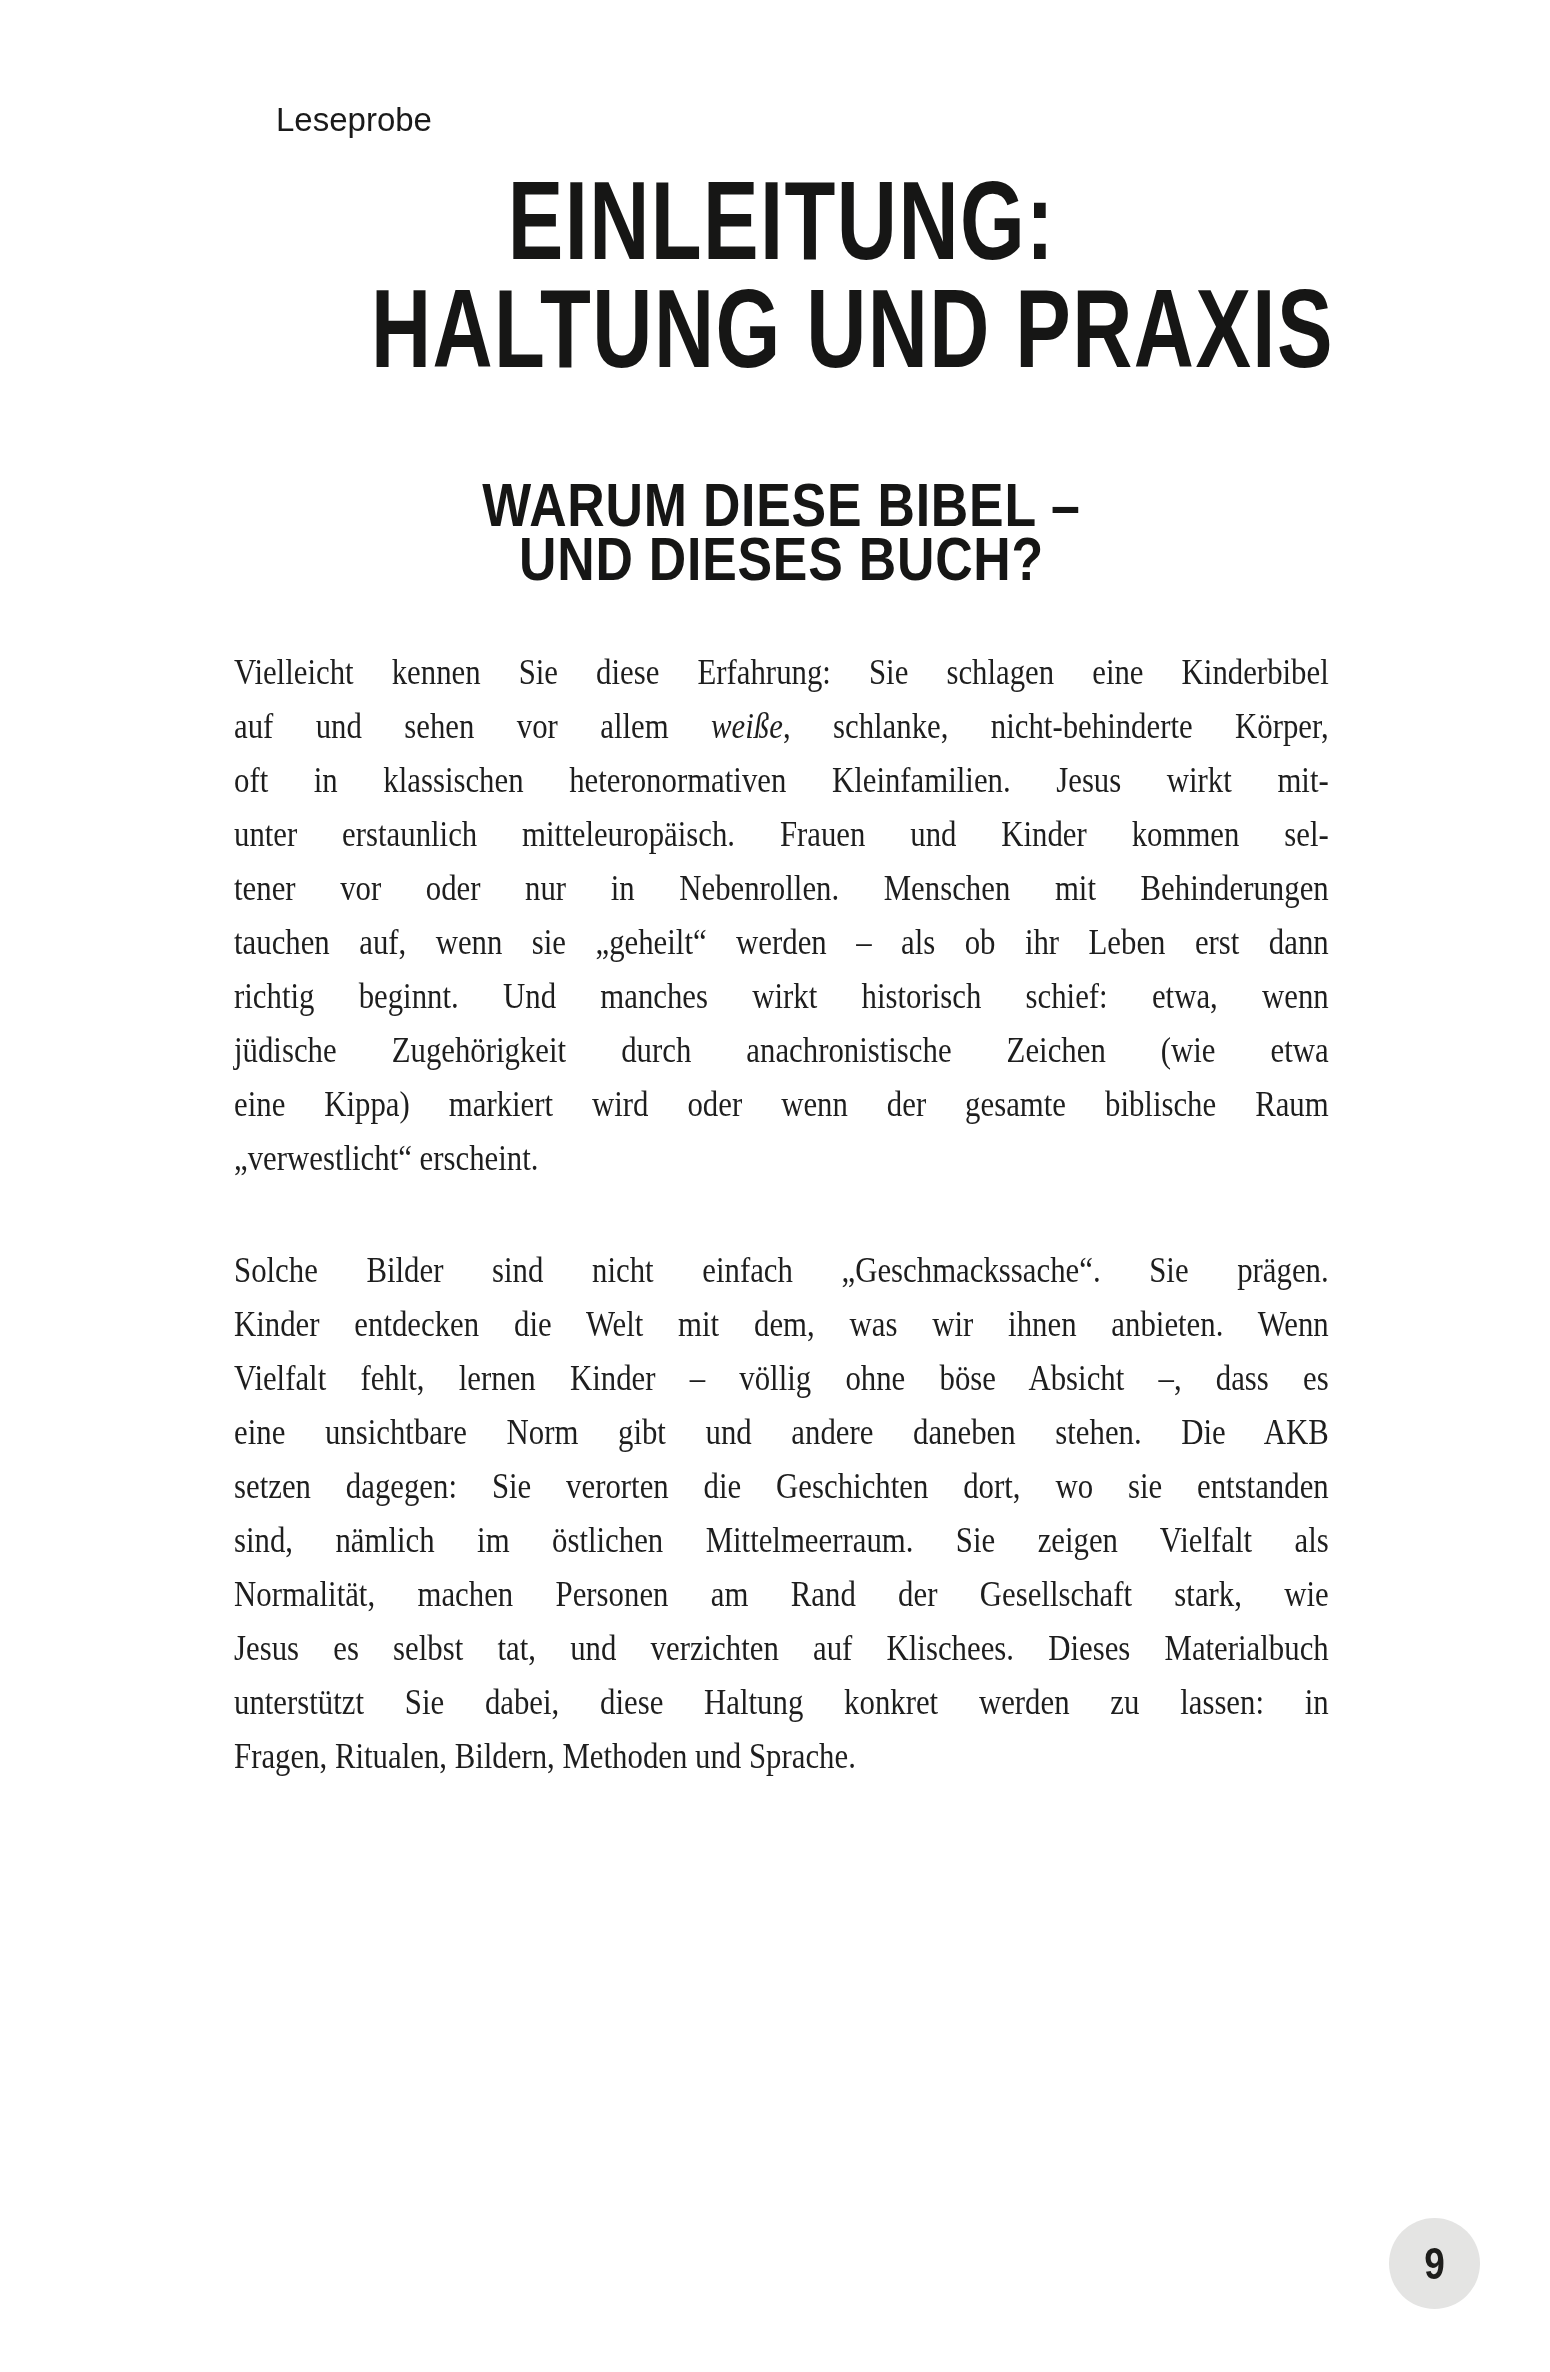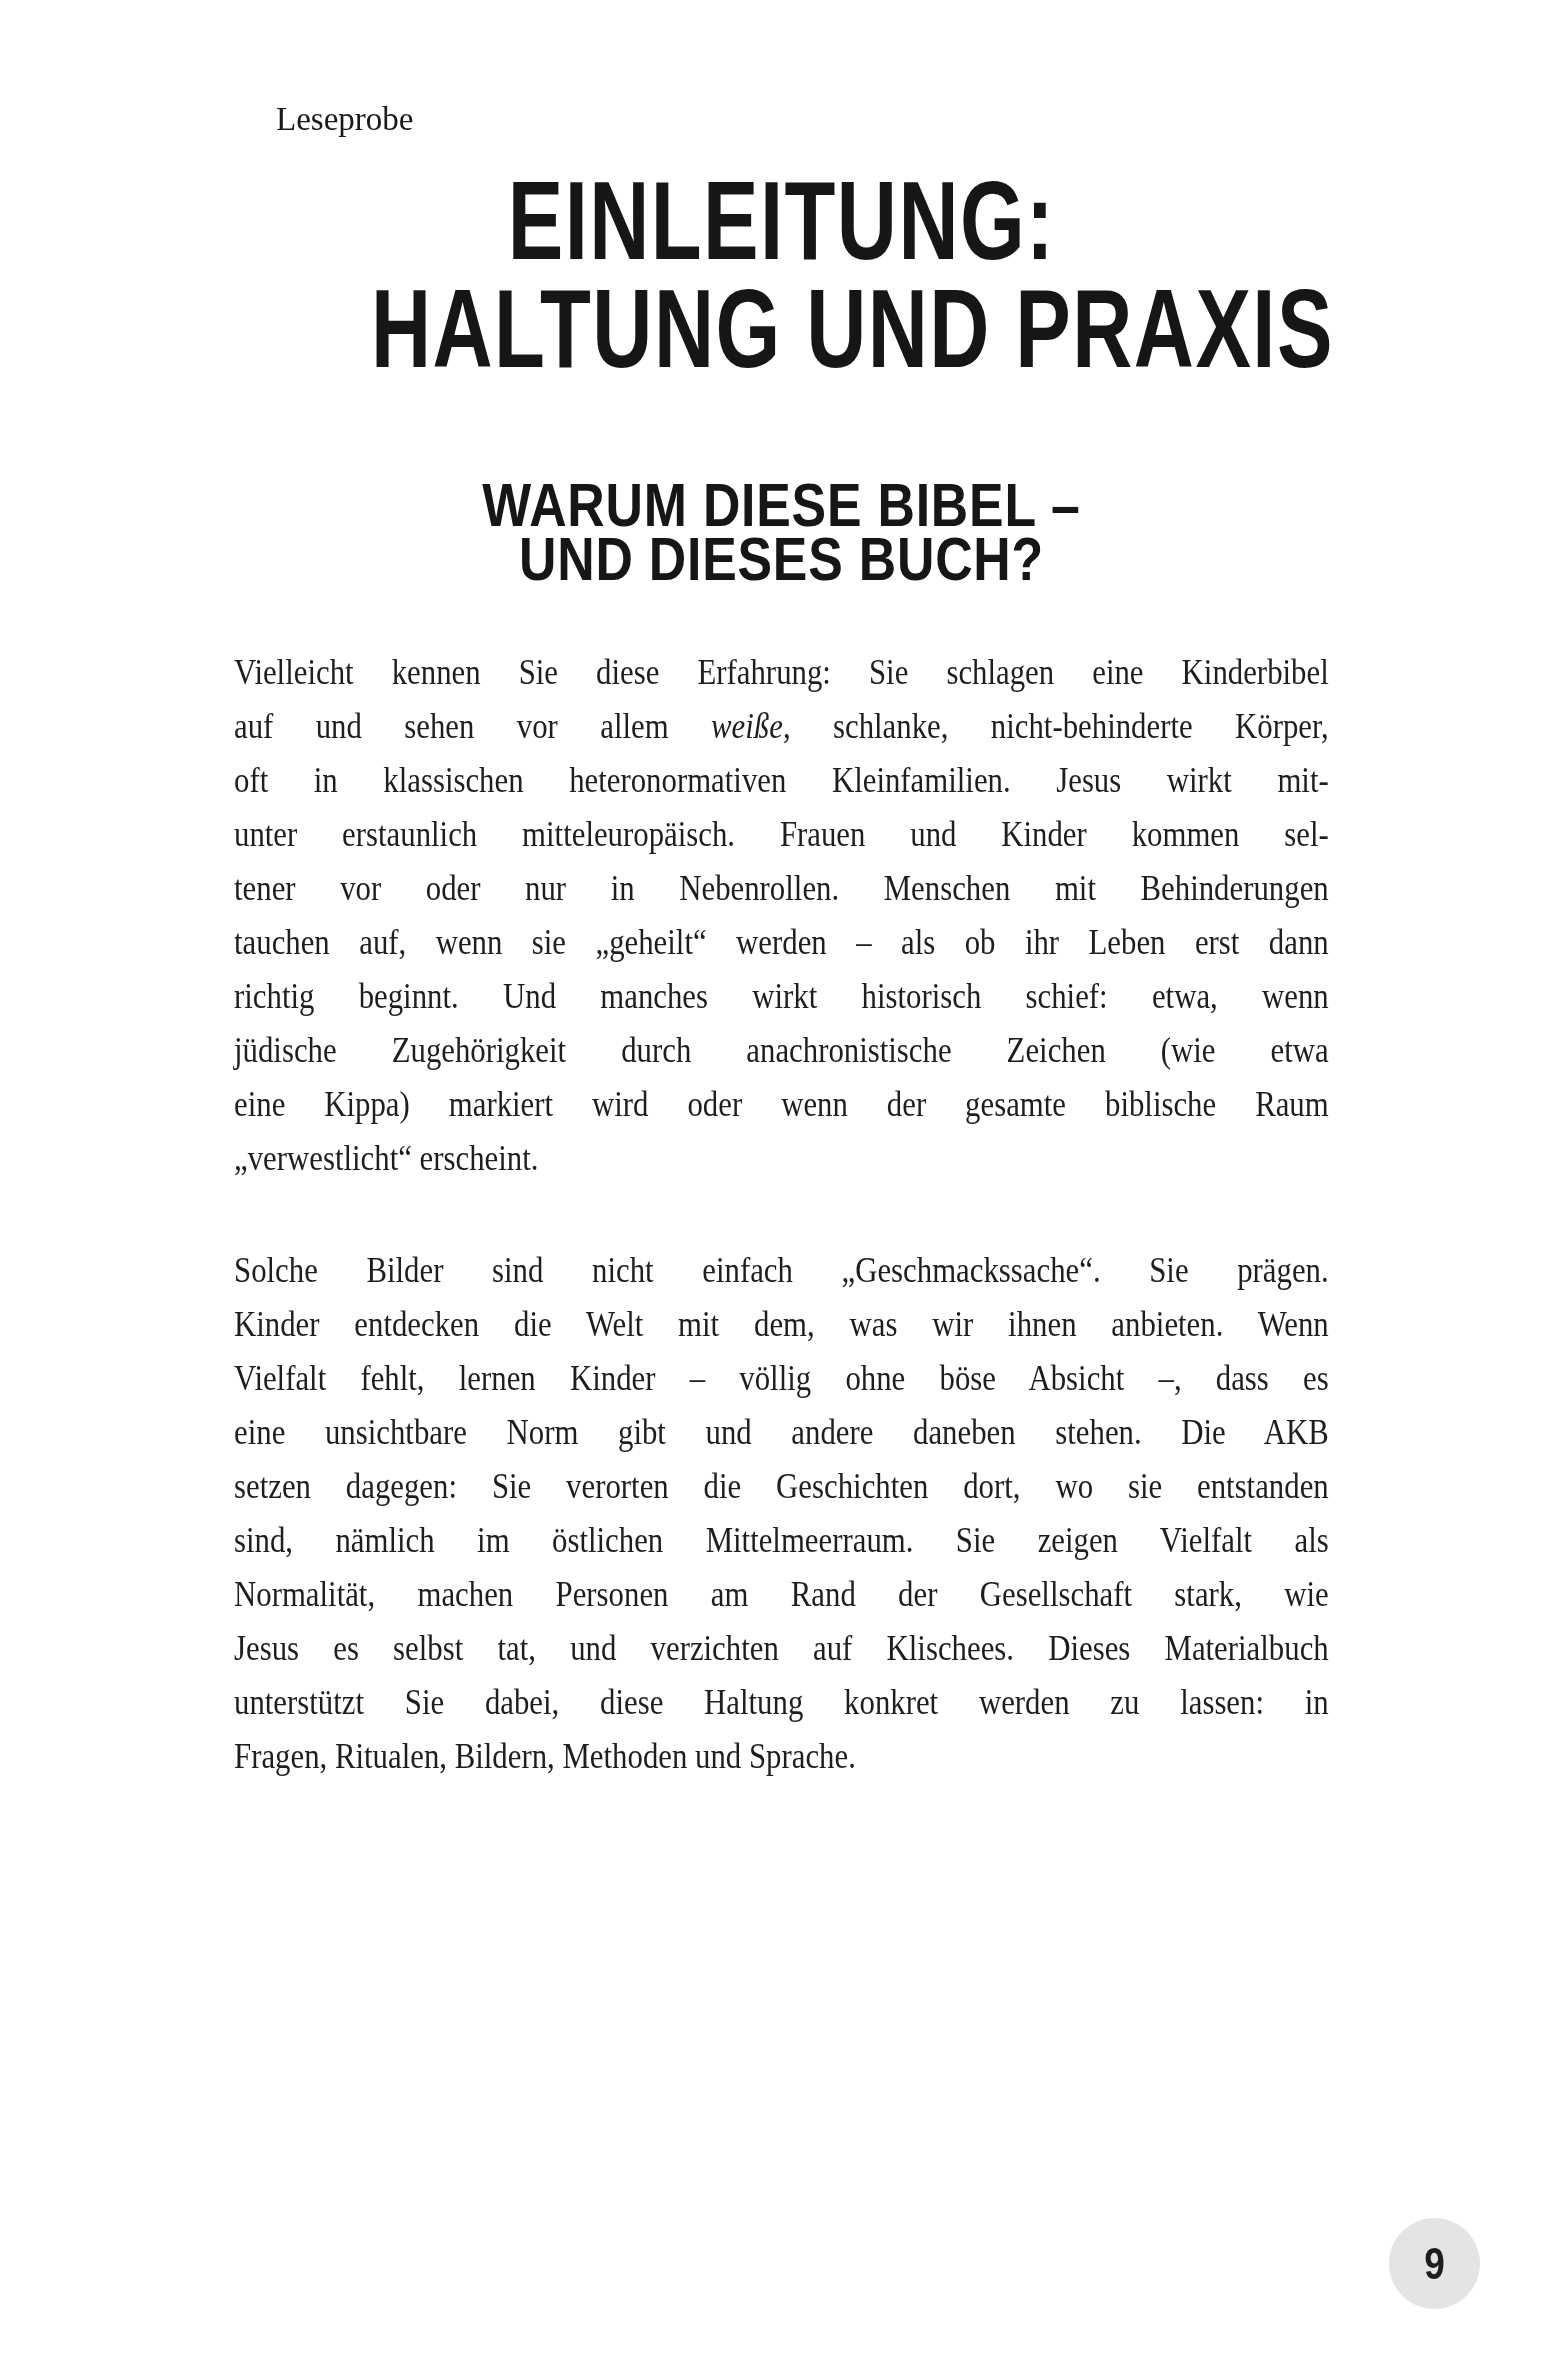--- a/index.html
+++ b/index.html
@@ -14,21 +14,21 @@
   html,body{margin:0;padding:0;background:#fff;}
   .page{
     position:relative;
     width:1551px;height:2373px;
     background:var(--c-page);
     overflow:hidden;
     font-family:"Liberation Serif", serif;
   }
   .label{
     position:absolute;left:276px;top:99px;
-    font-family:Liberation Serif, serif;
+    font-family:Liberation Sans, sans-serif;
     font-size:33px;line-height:41px;
     color:var(--c-label);
   }
   .heading{
     position:absolute;left:234px;top:167px;width:1095px;margin:0;
     text-align:center;
     font-family:"Liberation Sans", sans-serif;
     font-weight:bold;
     font-size:111px;line-height:108px;letter-spacing:1.9px;
     color:var(--c-heading);

